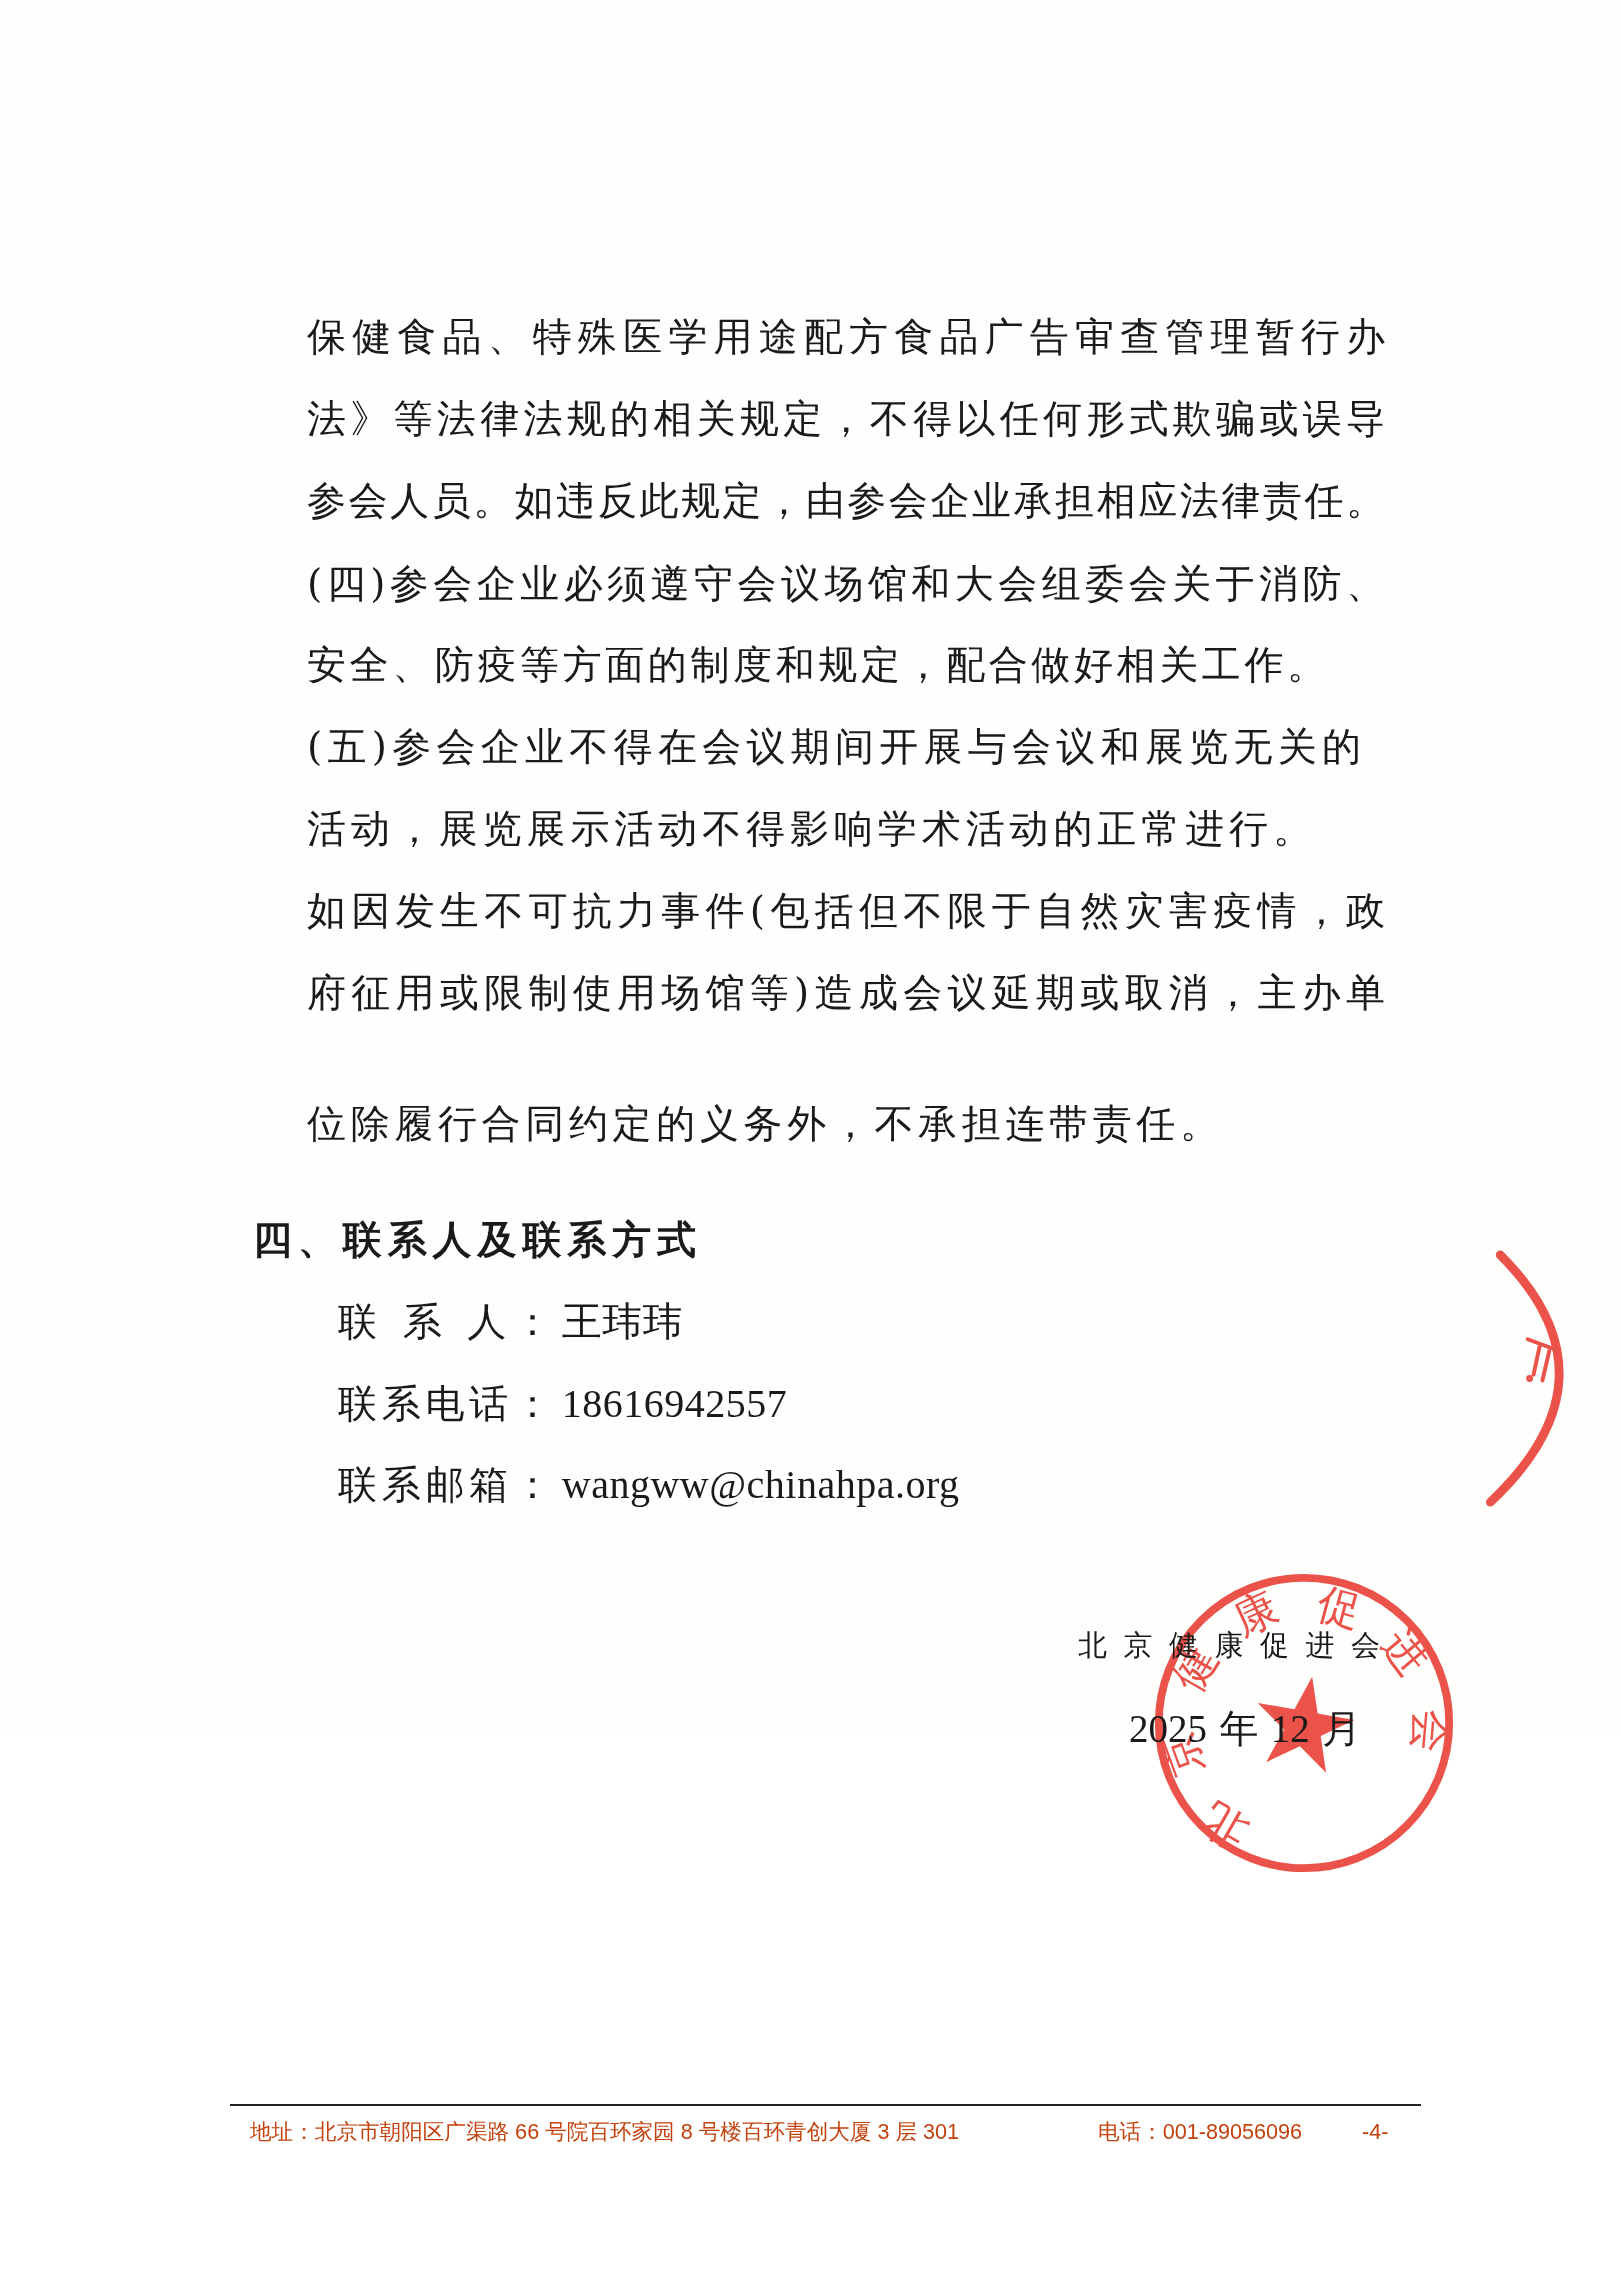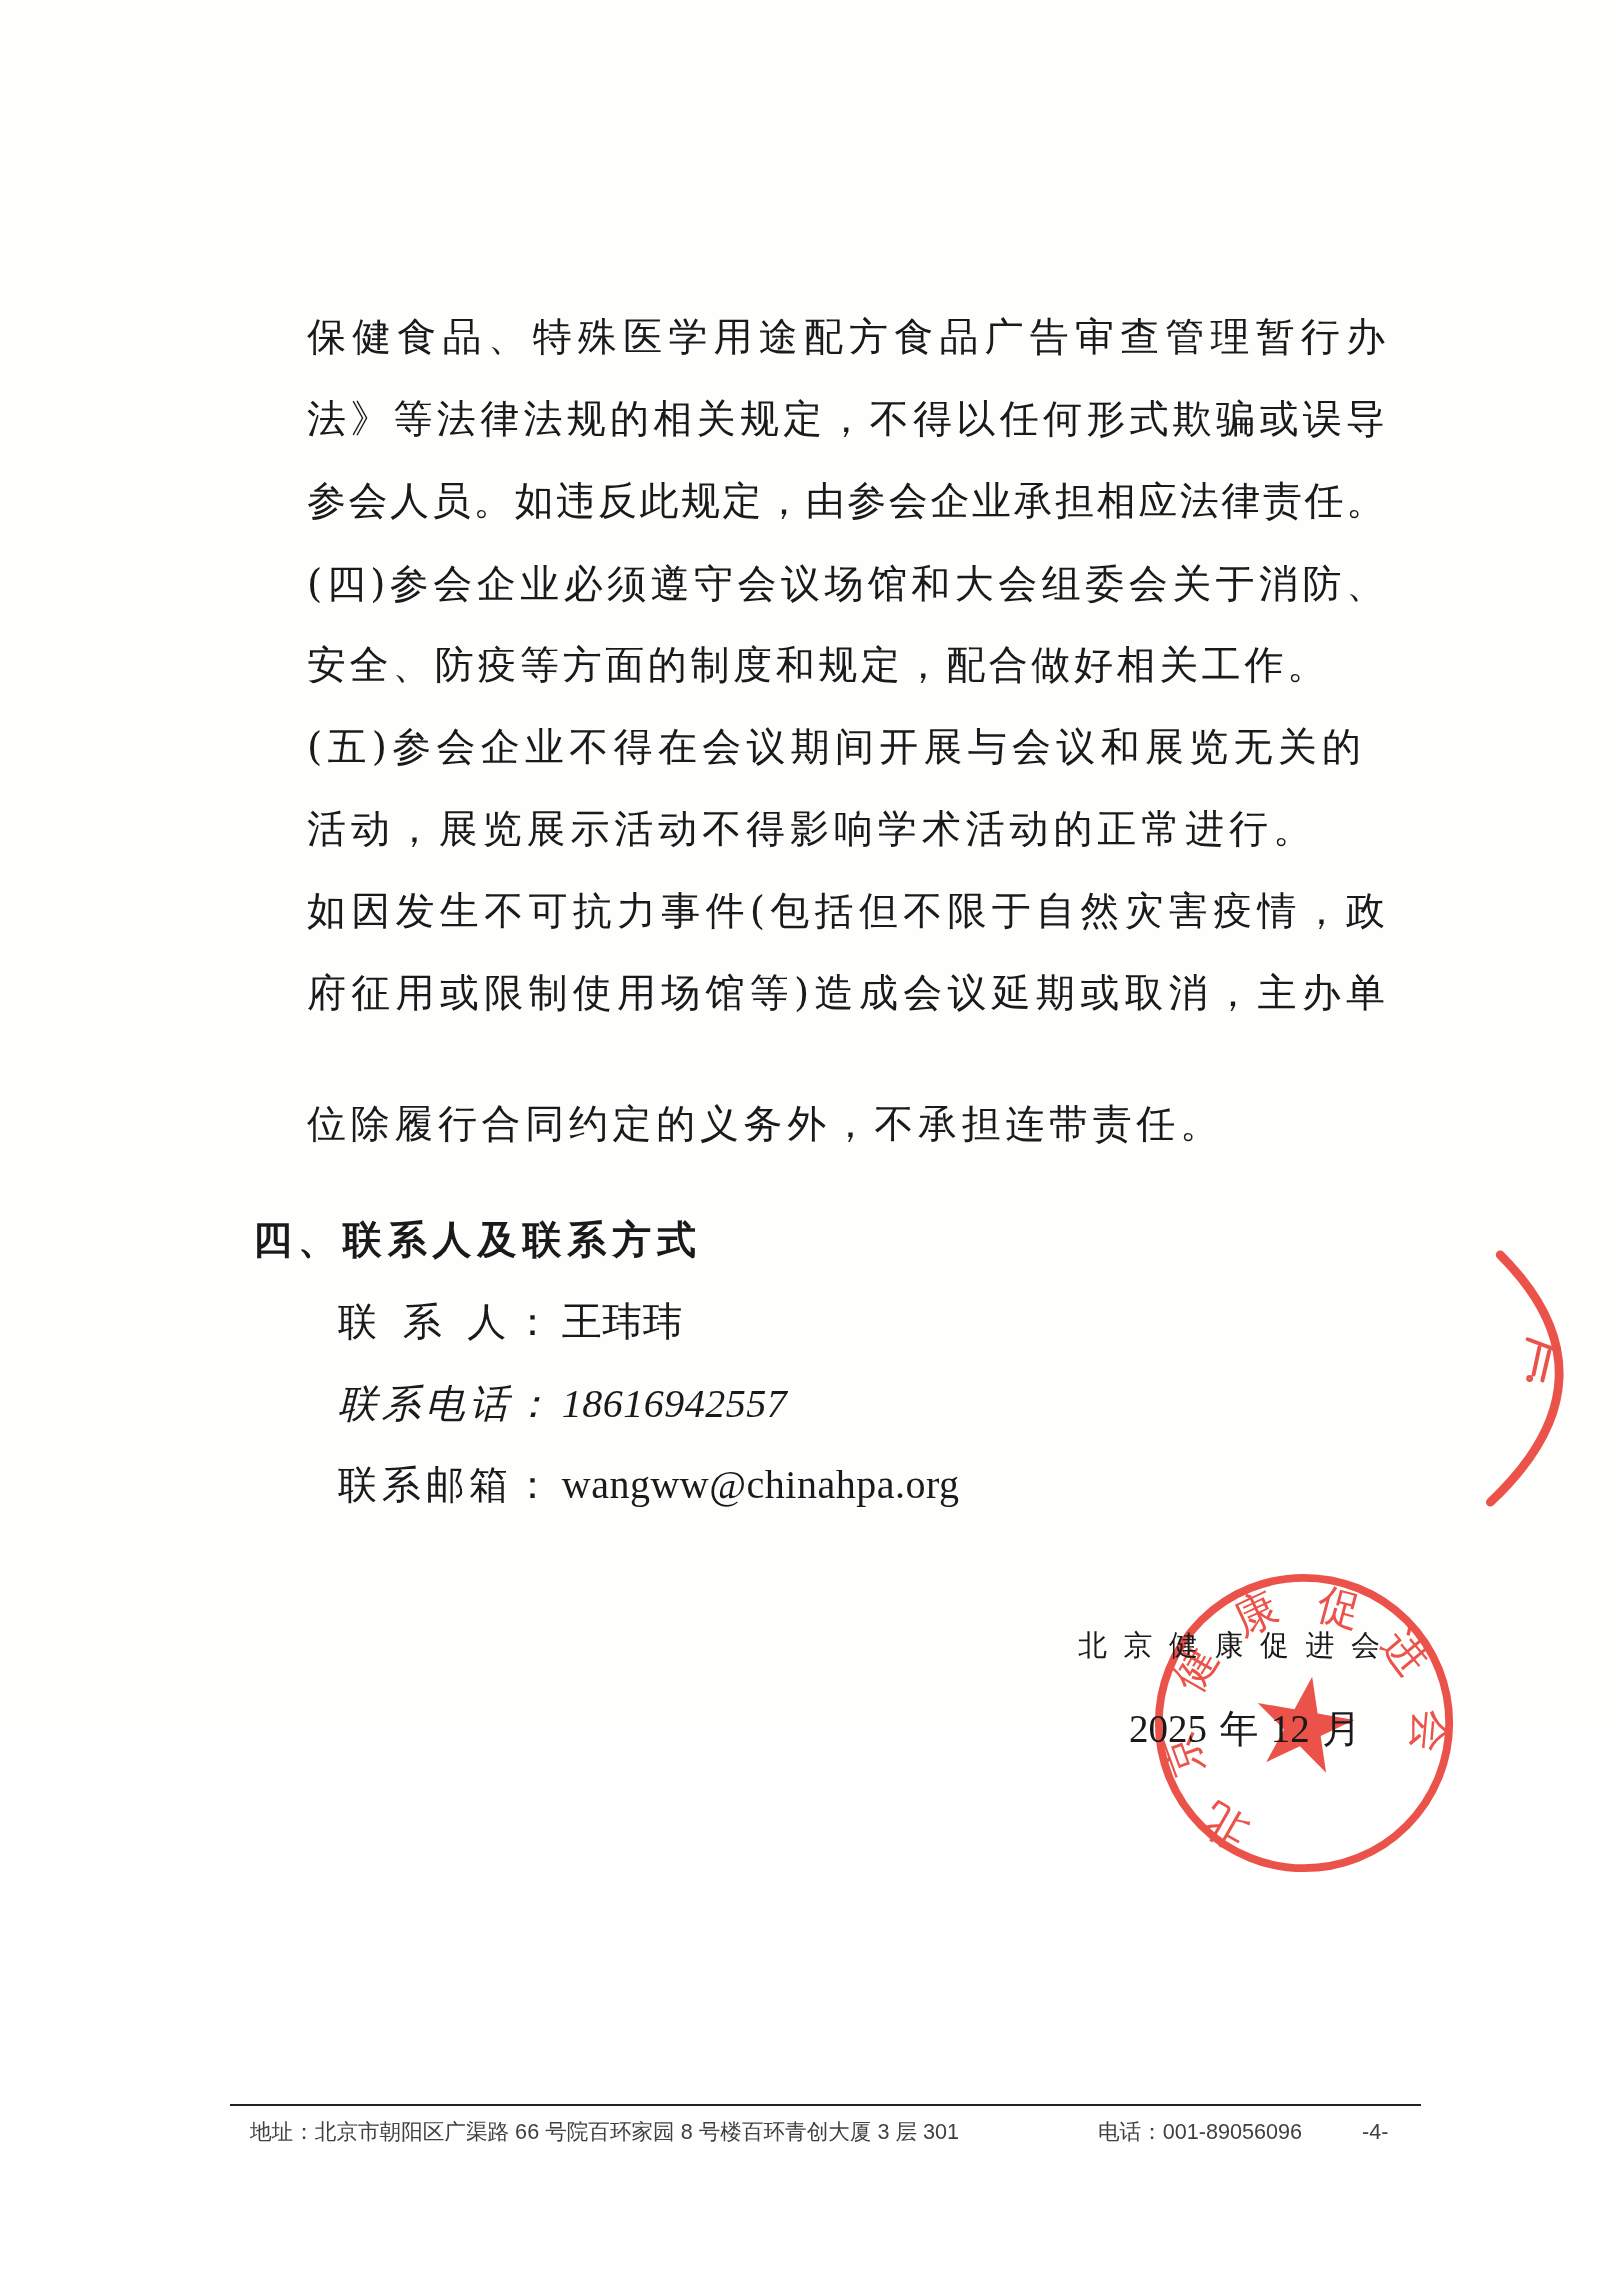--- a/index.html
+++ b/index.html
@@ -14,21 +14,21 @@
     .contact-label { display: inline-block; width: 216px; text-align: justify; text-align-last: justify; letter-spacing: 2px; }
     .contact-value { display: inline-block; margin-left: 7.8px; font-family: "Liberation Serif", "DejaVu Serif", serif; font-size: 40px; letter-spacing: 0.5px; }
     .sign-org { position: absolute; left: 1078px; top: 1622px; width: 302px; font-size: 29px; line-height: 47px;
                 text-align: justify; text-align-last: justify; white-space: nowrap; z-index: 3; }
     .sign-date { position: absolute; left: 1129px; top: 1705px; font-size: 39px; line-height: 47px; white-space: nowrap; z-index: 3; }
     .sign-date span { font-family: "Liberation Serif", "DejaVu Serif", serif; }
     .stamp { position: absolute; left: 1149px; top: 1568px; width: 310px; height: 310px; z-index: 2; opacity: 0.85; }
     .edge-stamp { position: absolute; left: 1451px; top: 1245px; width: 171px; height: 265px; z-index: 2; opacity: 0.85; }
     .footer-rule { position: absolute; left: 230px; top: 2104px; width: 1191px; height: 2px; background: #222; }
     .footer { position: absolute; left: 250px; top: 2117px; font-family: "Liberation Sans", "DejaVu Sans", sans-serif;
-              font-size: 21.6px; line-height: 29px; white-space: nowrap; color: #404040; }
+              font-size: 21.6px; line-height: 29px; white-space: nowrap; color: #c2410c; }
     .footer .phone { position: absolute; left: 848px; top: 0; }
     .footer .pageno { position: absolute; left: 1112px; top: 0; }
   </style>
 </head>
 <body>
 
 <div class="page">
 
   <div class="body-line" style="top:313px;">保健食品、特殊医学用途配方食品广告审查管理暂行办</div>
   <div class="body-line" style="top:395px;">法》等法律法规的相关规定，不得以任何形式欺骗或误导</div>
@@ -39,21 +39,21 @@
   <div class="body-line" style="top:805px; width:1005px;">活动，展览展示活动不得影响学术活动的正常进行。</div>
   <div class="body-line" style="top:887px;">如因发生不可抗力事件(包括但不限于自然灾害疫情，政</div>
   <div class="body-line" style="top:969px;">府征用或限制使用场馆等)造成会议延期或取消，主办单</div>
   <div class="body-line" style="top:1100px; width:912px;">位除履行合同约定的义务外，不承担连带责任。</div>
 
   <div class="heading" style="top:1216px;">四、联系人及联系方式</div>
 
   <div class="contact-line" style="top:1298px;">
     <span class="contact-label">联 系 人：</span><span class="contact-value">王玮玮</span>
   </div>
-  <div class="contact-line" style="top:1380px;font-style:italic;">
+  <div class="contact-line" style="top:1380px;">
     <span class="contact-label">联系电话：</span><span class="contact-value">18616942557</span>
   </div>
   <div class="contact-line" style="top:1461px;">
     <span class="contact-label">联系邮箱：</span><span class="contact-value">wangww@chinahpa.org</span>
   </div>
 
   <svg class="edge-stamp" viewBox="0 0 174 270">
     <path d="M50 10 Q 175 135 40 262" fill="none" stroke="#e8352b" stroke-width="9" stroke-linecap="round"></path>
     <g stroke="#e8352b" stroke-width="4" stroke-linecap="round" fill="none">
       <line x1="78" y1="96" x2="105" y2="106"></line>

